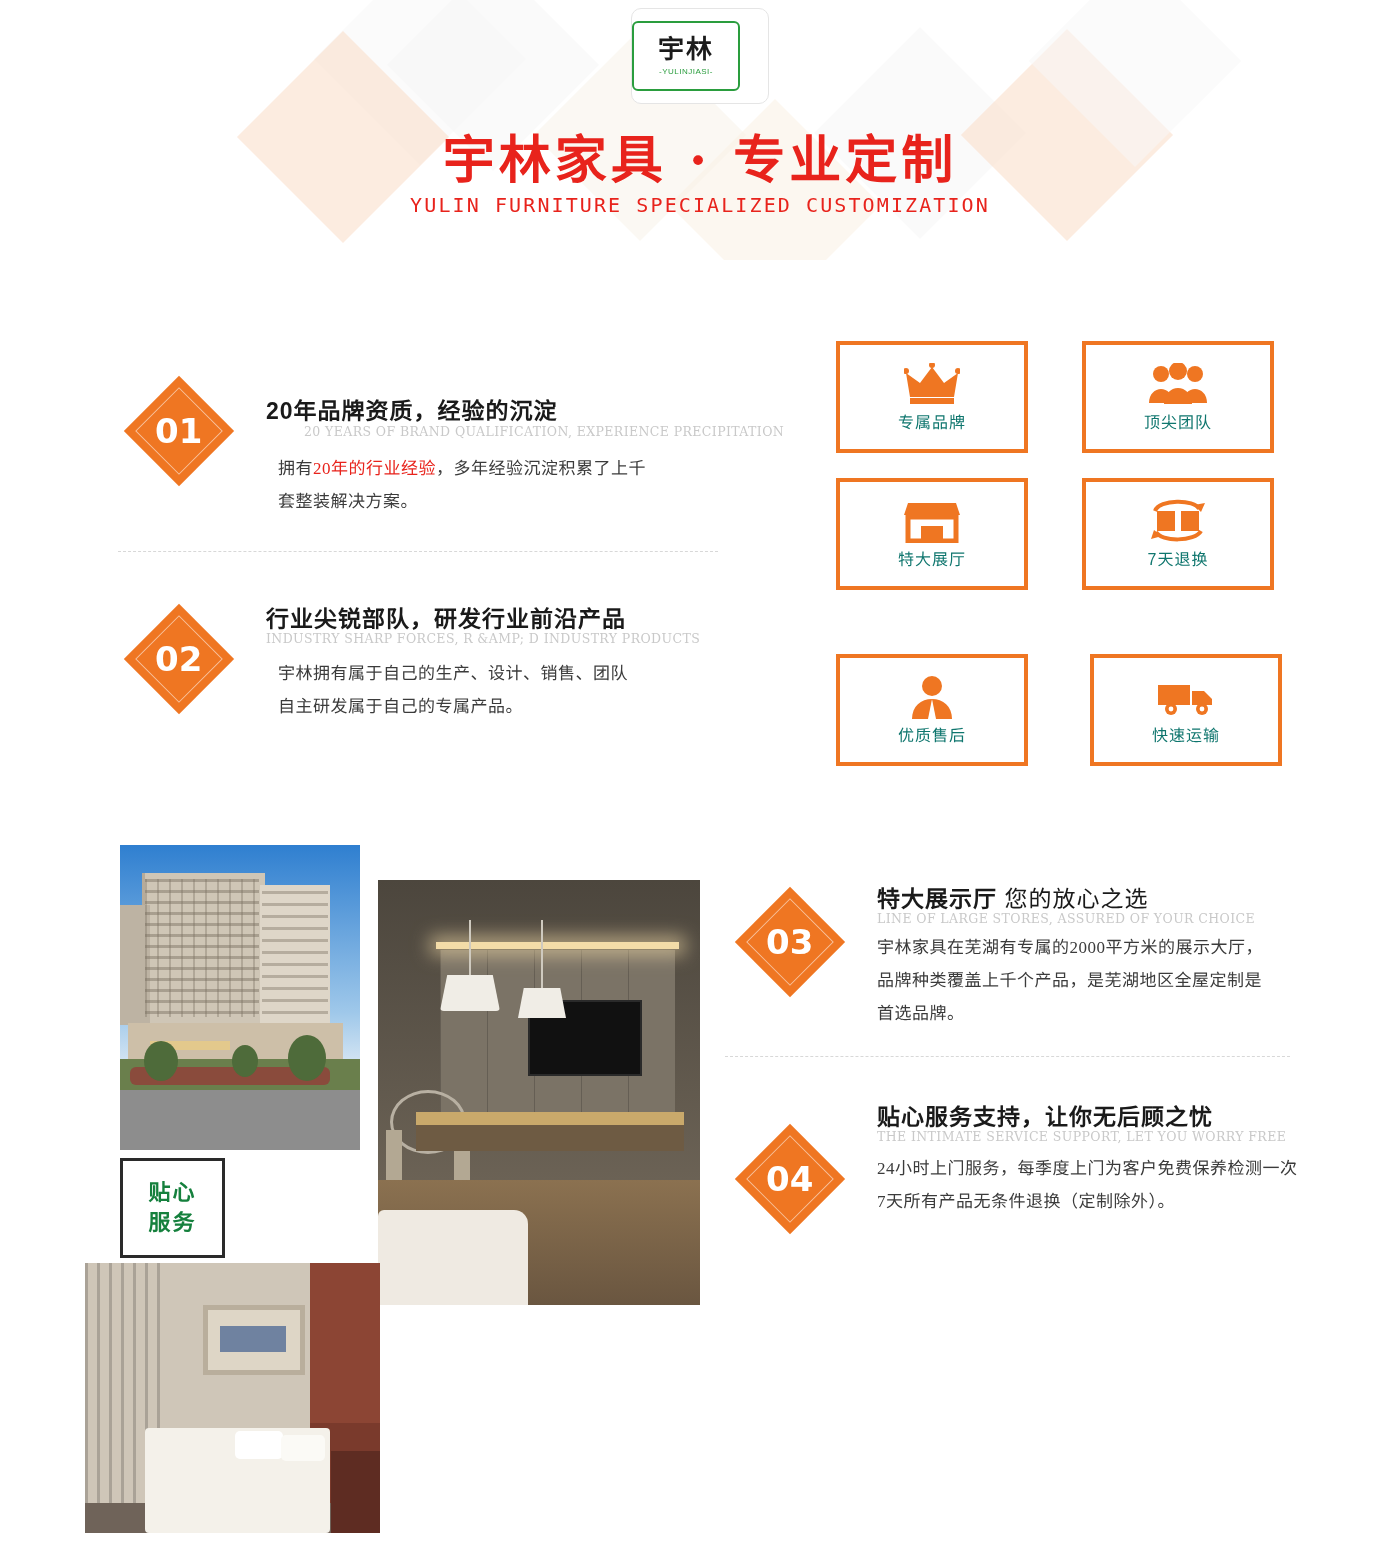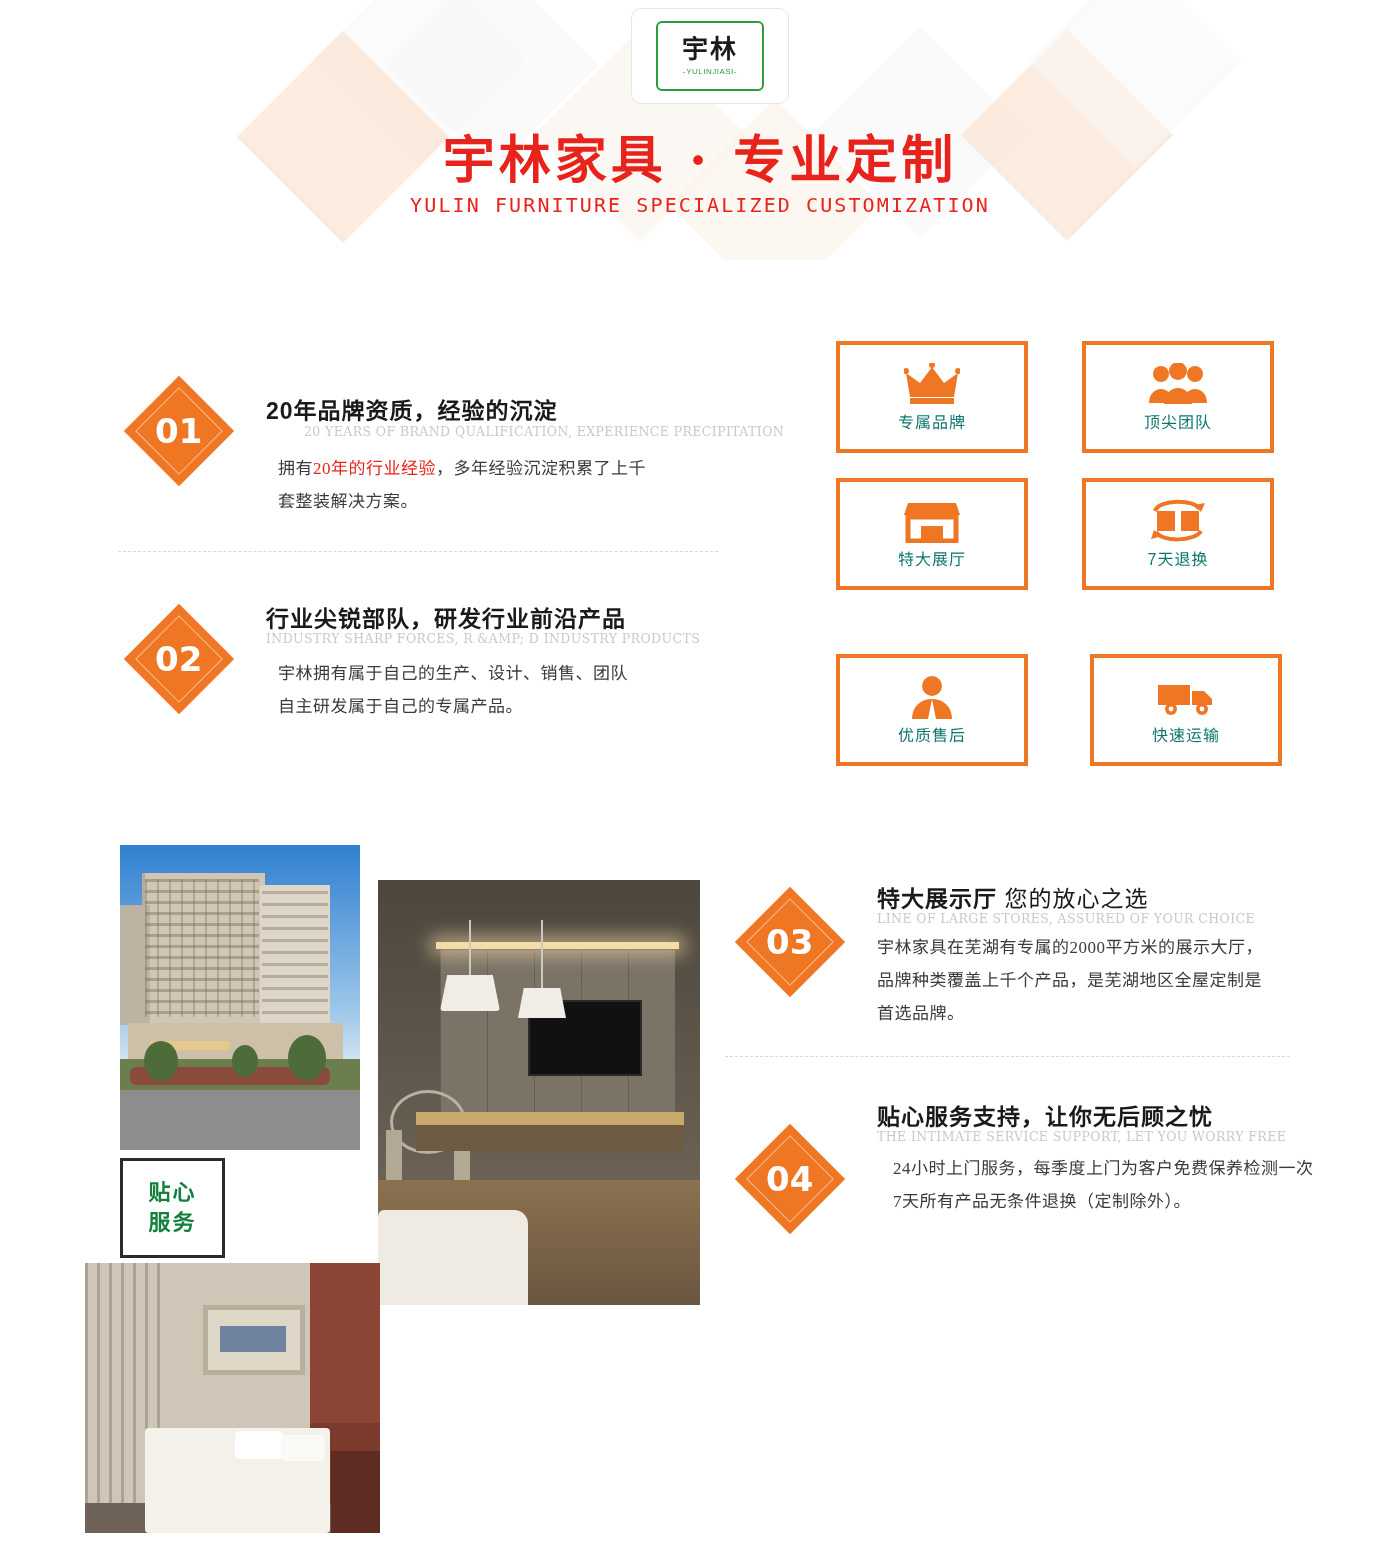--- a/index.html
+++ b/index.html
@@ -29,26 +29,26 @@
   .d2{left:418px;top:-10px;background:#f6f6f6;}
   .d3{left:565px;top:60px;background:#f7f2ea;}
   .d4{left:700px;top:130px;background:#faf0e4;}
   .d5{left:845px;top:58px;background:#f6f6f6;}
   .d6{left:992px;top:60px;background:#f9dcc6;}
   .d7{left:1060px;top:-14px;background:#f7f7f7;}
   .d8{left:345px;top:-16px;background:#f8f8f8;}
 
   .logo-box{
     position:absolute; left:631px; top:8px;
-    width:158px;height:96px;
+    width:138px;height:96px;
     background:#ffffff;
     border:1px solid #e5e5e5;
     border-radius:10px;
     box-sizing:border-box;
-    display:flex;align-items:center;justify-content:center;
+    display:flex;justify-content:center;
     flex-direction:column;
     z-index:5;
   }
   .logo-inner{
     width:108px;height:70px;
     border:2px solid #2a9d3e;
     border-radius:6px;
     display:flex;align-items:center;justify-content:center;
     flex-direction:column;
     box-sizing:border-box;
@@ -424,16 +424,16 @@
   <span>品牌种类覆盖上千个产品，是芜湖地区全屋定制是</span><br>
   <span>首选品牌。</span>
 </div>
 <div class="dash-sep" style="left:725px;top:1056px;width:565px;"></div>
 
 <div class="diamond" style="left:751px;top:1140px;">
   <span>04</span>
 </div>
 <div class="feat-title" style="left:877px;top:1098px;">贴心服务支持，让你无后顾之忧</div>
 <div class="feat-en" style="left:877px;top:1129px;">THE INTIMATE SERVICE SUPPORT, LET YOU WORRY FREE</div>
-<div class="feat-body" style="left:877px;top:1152px;width:500px;margin-left:16px;">
+<div class="feat-body" style="left:877px;top:1152px;width:500px;">
   <span>24小时上门服务，每季度上门为客户免费保养检测一次</span><br>
   <span>7天所有产品无条件退换（定制除外）。</span>
 </div>
 
 </body></html>

